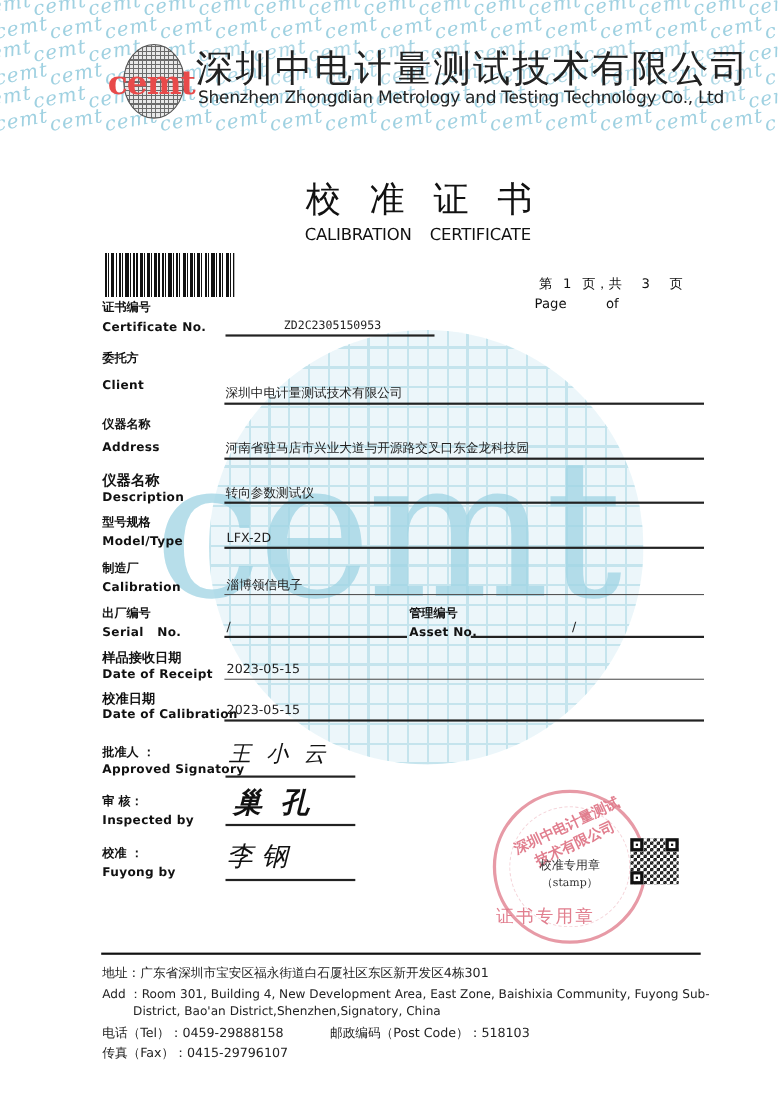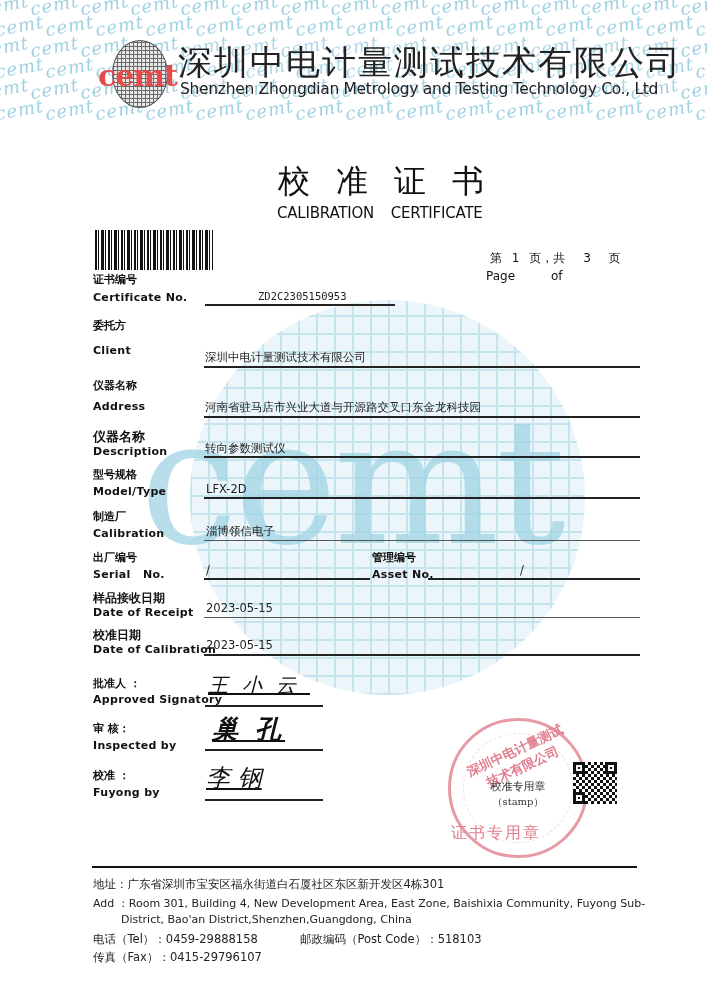--- a/index.html
+++ b/index.html
@@ -34,21 +34,21 @@
 
   .page-cn { position: absolute; left: 490px; top: 250px; font-size: 12px; white-space: nowrap; }
   .page-en { position: absolute; left: 486px; top: 269px; font-size: 12px; white-space: nowrap; }
   .page-cn span, .page-en span { display: inline-block; }
 
   .lbl-cn { position: absolute; left: 93px; font-size: 11px; font-weight: bold; color: #111; white-space: nowrap; }
   .lbl-en { position: absolute; left: 93px; font-size: 11px; font-weight: bold; color: #111; white-space: nowrap; letter-spacing: 0.3px; }
   .val { position: absolute; font-size: 11.5px; color: #222; white-space: nowrap; }
   .rule { position: absolute; height: 1.5px; background: #222; }
 
-  .sig { position: absolute; font-family: "DejaVu Serif", serif; color: #111; font-size: 22px; font-style: italic; white-space: nowrap; text-decoration: underline; }
+  .sig { position: absolute; font-family: "DejaVu Serif", serif; color: #111; font-size: 22px; font-style: italic; white-space: nowrap; }
 
   .stamp { position: absolute; left: 448px; top: 718px; width: 140px; height: 140px; border: 3px solid #e79aa6; border-radius: 50%; }
   .stamp-ring { position: absolute; left: 12px; top: 12px; width: 110px; height: 110px; border-radius: 50%; border: 1px dashed rgba(231,154,166,0.4); }
   .stamp-top { position: absolute; left: 10px; top: 20px; width: 116px; text-align: center; color: #e17e8e; font-size: 13px; font-weight: bold; transform: rotate(-25deg); }
   .stamp-label { position: absolute; left: 0; top: 58px; width: 100%; text-align: center; font-size: 11px; color: #333; font-family: "DejaVu Serif", serif; }
   .stamp-sub { position: absolute; left: 0; top: 74px; width: 100%; text-align: center; font-size: 10px; color: #333; font-family: "DejaVu Serif", serif; }
   .stamp-bottom { position: absolute; left: 0; top: 102px; width: 100%; text-align: left; color: #e17e8e; font-size: 16px; letter-spacing: 2px; }
 
   .qr { position: absolute; left: 573px; top: 762px; width: 44px; height: 42px;
     background-color: #fff;
@@ -260,16 +260,16 @@
 
 <div class="qr">
   <div class="finder" style="left:0;top:0"></div>
   <div class="finder" style="right:0;top:0"></div>
   <div class="finder" style="left:0;bottom:0"></div>
 </div>
 
 <div class="footer-rule"></div>
 <div class="foot" style="top:877px">地址：广东省深圳市宝安区福永街道白石厦社区东区新开发区4栋301</div>
 <div class="foot" style="top:896px;font-size:11px">Add ：Room 301, Building 4, New Development Area, East Zone, Baishixia Community, Fuyong Sub-</div>
-<div class="foot" style="left:121px;top:913px;font-size:11px">District, Bao'an District,Shenzhen,Guangdong, China</div>
+<div class="foot" style="left:121px;top:913px;font-size:11px">District, Bao'an District,Shenzhen,Signatory, China</div>
 <div class="foot" style="top:932px">电话（Tel）：0459-29888158</div>
 <div class="foot" style="left:300px;top:932px">邮政编码（Post Code）：518103</div>
 <div class="foot" style="top:950px">传真（Fax）：0415-29796107</div>
 
 </body></html>

